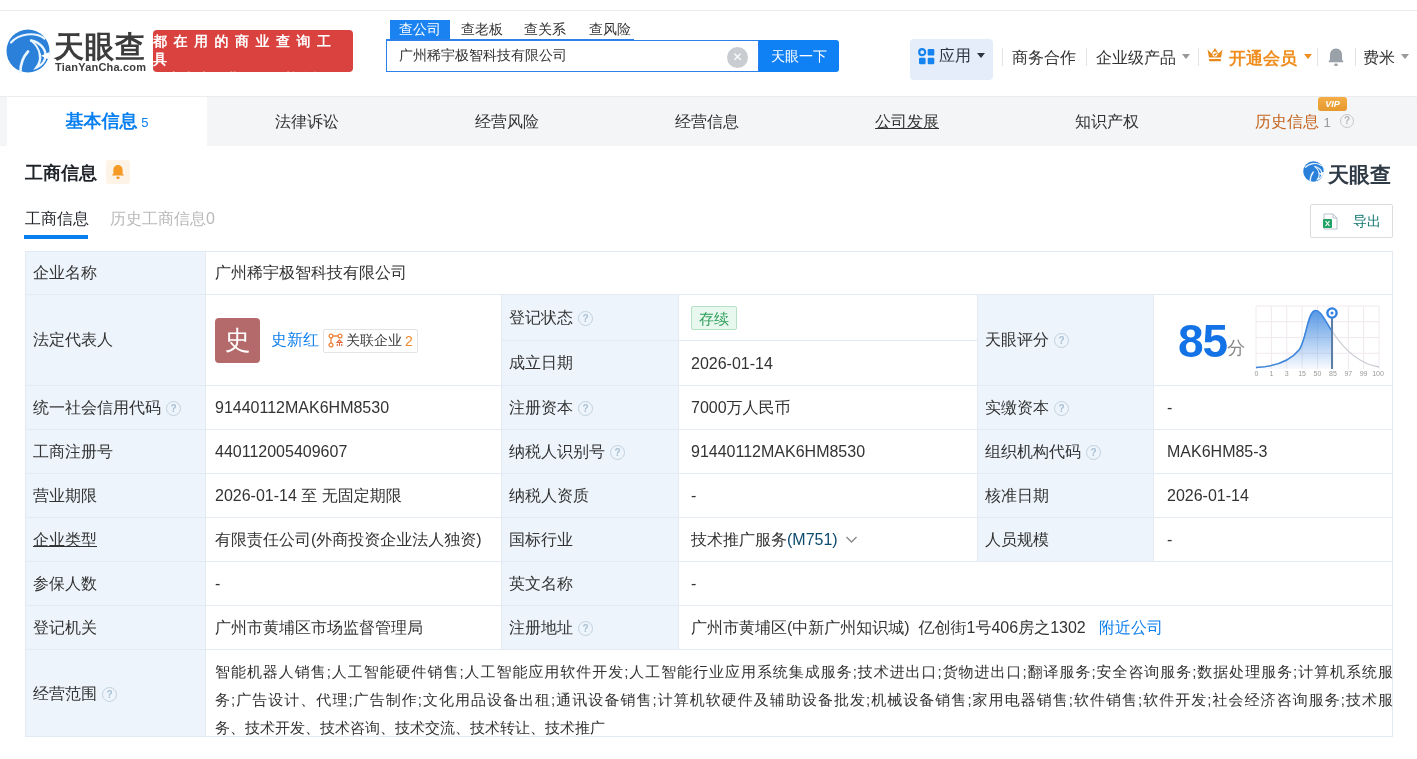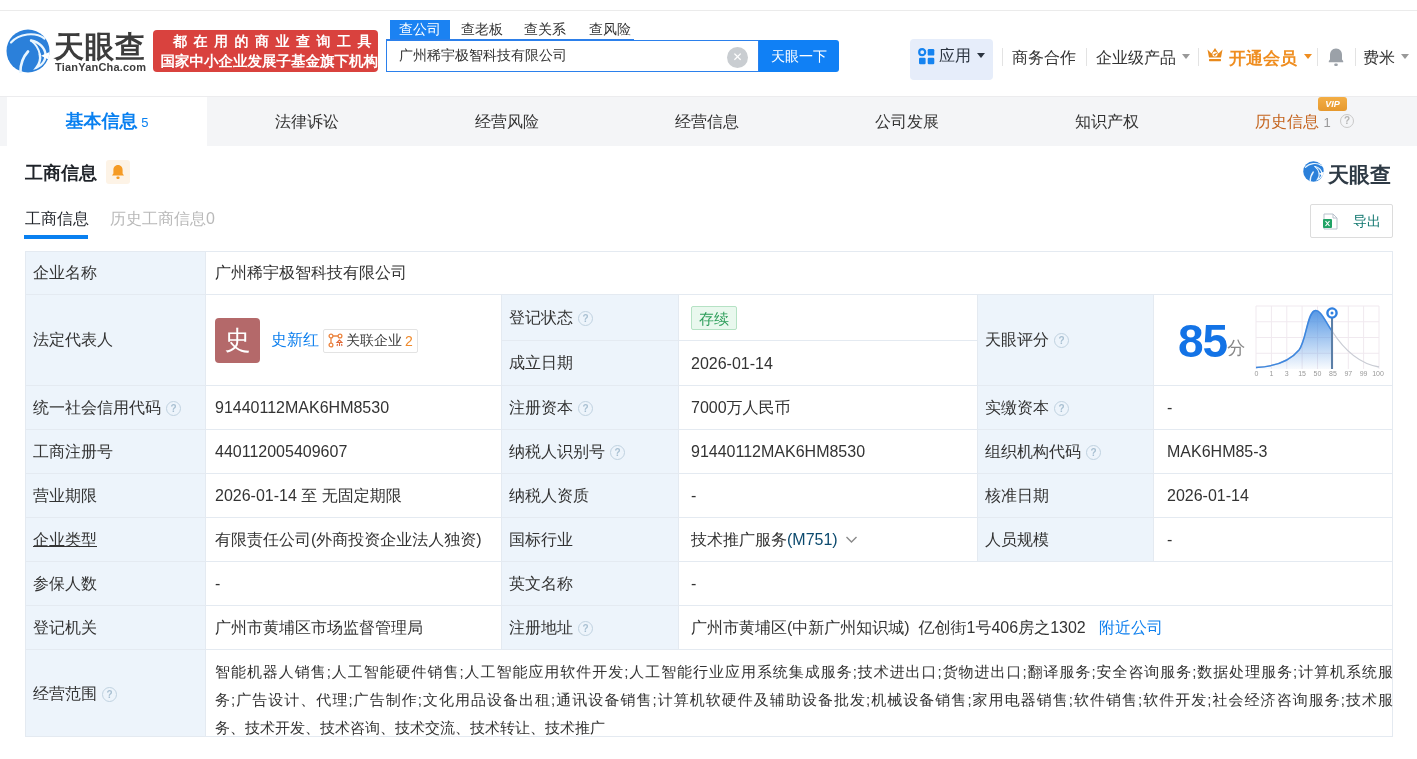--- a/index.html
+++ b/index.html
@@ -29,21 +29,21 @@
     <circle cx="22" cy="22" r="21.5" fill="#2b80da"></circle>
     <path d="M5 13.5 C13 4.5 29 2.5 38.5 9.5" fill="none" stroke="#eaf6ff" stroke-width="2.2" stroke-linecap="round"></path>
     <path d="M22 22.5 C16.5 28.5 14 37 14.5 45.5" fill="none" stroke="#eaf6ff" stroke-width="2.6" stroke-linecap="round"></path>
     <path d="M25 11.5 C33.5 13 39.5 19.5 39.5 26.5 C39.5 31.5 36 36.5 30.5 38.5 C33.5 34.5 34.8 30 33.8 25.5" fill="none" stroke="#eaf6ff" stroke-width="2.4" stroke-linecap="round"></path>
     <path d="M33.8 25.5 C32.8 19.5 29 14.5 25 11.5" fill="none" stroke="#eaf6ff" stroke-width="2" stroke-linecap="round"></path>
     <path d="M43.5 23 L35 26.8 L42.5 30.5 Z" fill="#fff"></path>
   </svg>
   <div class="abs" style="left:54px;top:16px;width:110px;font-size:30px;font-weight:bold;color:#3c3c3c;letter-spacing:0.5px;">天眼查</div>
   <div class="abs" style="left:55px;top:50px;font-size:11px;font-weight:bold;color:#3c3c3c;letter-spacing:0.2px;">TianYanCha.com</div>
 
-  <div class="abs" style="left:153px;top:19px;width:225px;height:42px;background:#d9423e;border-radius:4px;color:#fff;text-align:right;">
+  <div class="abs" style="left:153px;top:19px;width:200px;height:42px;background:#d9423e;border-radius:4px;color:#fff;text-align:left;">
     <div style="font-size:14px;font-weight:bold;letter-spacing:6.5px;margin-top:3px;">都在用的商业查询工具</div>
     <div style="font-size:14.5px;font-weight:bold;margin-top:1px;">国家中小企业发展子基金旗下机构</div>
   </div>
 
   <div class="abs" style="left:390px;top:9px;width:60px;height:19.5px;background:#1b82f2;color:#fff;font-size:14px;text-align:center;line-height:19px;">查公司</div>
   <div class="abs" style="left:386px;top:27.5px;width:248px;height:1.5px;background:#2e7fe8;"></div>
   <div class="abs" style="left:461px;top:10px;font-size:14px;color:#333;">查老板</div>
   <div class="abs" style="left:524px;top:10px;font-size:14px;color:#333;">查关系</div>
   <div class="abs" style="left:589px;top:10px;font-size:14px;color:#333;">查风险</div>
 
@@ -87,21 +87,21 @@
   <span class="caret-d abs" style="left:1401px;top:43px;border-top-color:#999;"></span>
 </div>
 
 <div class="abs" id="navbar" style="left:0;top:96px;width:1417px;height:50px;background:#f4f5f7;border-top:1px solid #ececee;">
   <div class="abs" style="left:7px;top:0;width:200px;height:50px;background:#fff;text-align:center;line-height:49px;">
     <span style="font-size:18px;font-weight:bold;color:#0980f0;">基本信息</span><span style="font-size:13px;color:#0980f0;"> 5</span>
   </div>
   <div class="abs" style="left:207px;top:0;width:200px;text-align:center;line-height:49px;font-size:16px;color:#333;">法律诉讼</div>
   <div class="abs" style="left:407px;top:0;width:200px;text-align:center;line-height:49px;font-size:16px;color:#333;">经营风险</div>
   <div class="abs" style="left:607px;top:0;width:200px;text-align:center;line-height:49px;font-size:16px;color:#333;">经营信息</div>
-  <div class="abs" style="left:807px;top:0;width:200px;text-align:center;line-height:49px;font-size:16px;color:#333;">公司发展</div>
+  <div class="abs" style="left:807px;top:0;width:200px;text-align:center;line-height:49px;font-size:16px;color:#333;text-decoration:underline;">公司发展</div>
   <div class="abs" style="left:1007px;top:0;width:200px;text-align:center;line-height:49px;font-size:16px;color:#333;">知识产权</div>
   <div class="abs" style="left:1255px;top:0;line-height:49px;font-size:16px;color:#c4631d;">历史信息 <span style="font-size:13px;color:#999;">1</span></div>
   <div class="abs" style="left:1318px;top:0;width:29px;height:14px;background:linear-gradient(180deg,#f3ae45,#e6992e);border-radius:3px;color:#fff;font-size:9px;font-weight:bold;font-style:italic;text-align:center;line-height:14px;">VIP</div>
   <div class="abs" style="left:1340px;top:17px;width:14px;height:14px;border:1px solid #c9c9c9;border-radius:50%;color:#b5b5b5;font-size:10px;line-height:12px;text-align:center;font-weight:bold;">?</div>
 </div>
 
 <div class="abs" style="left:25px;top:161px;font-size:18px;font-weight:bold;color:#1f2329;">工商信息</div>
 <div class="abs" style="left:106px;top:160px;width:24px;height:24px;background:#fdf3e6;border-radius:3px;">
   <svg style="position:absolute;left:5px;top:4px;" width="14" height="16" viewBox="0 0 14 16">
     <path d="M7 1 C4 1 2.4 3.4 2.4 6 L2.4 9.5 L1 11.5 L13 11.5 L11.6 9.5 L11.6 6 C11.6 3.4 10 1 7 1 Z" fill="#f59b25"></path>

